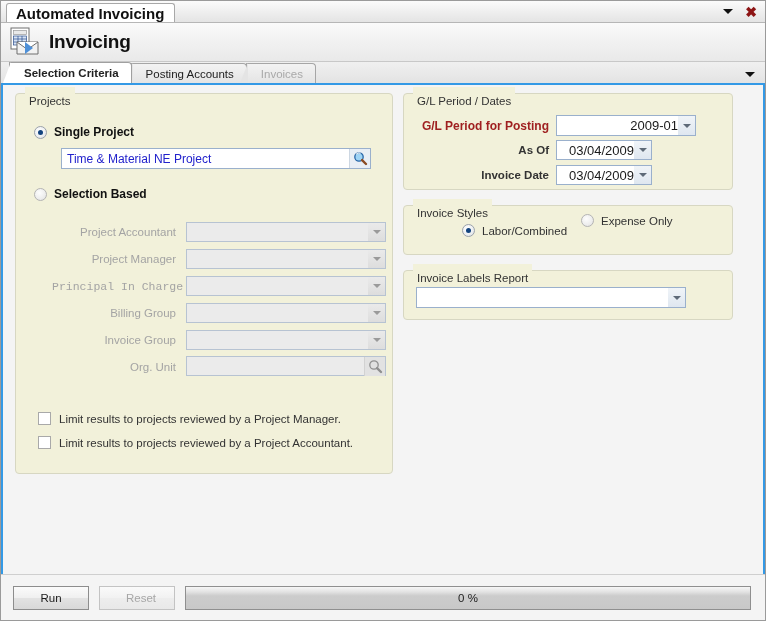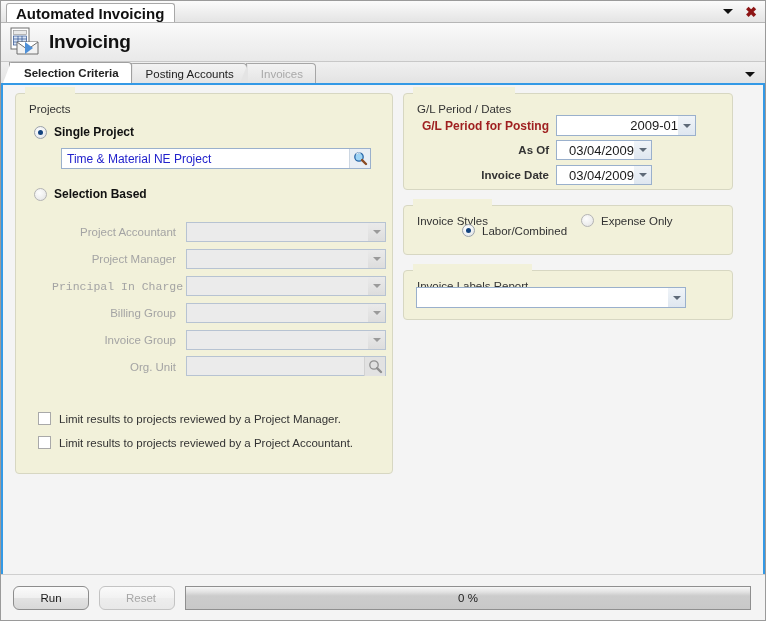--- a/index.html
+++ b/index.html
@@ -172,21 +172,21 @@
     background: #f2f1da;
     border: 1px solid #d7d7c2;
     border-radius: 4px;
     position: absolute;
     box-sizing: border-box;
   }
   .groupbox > .gb-title {
     position: absolute;
     left: 9px; top: -7px;
     background: #f2f1da;
-    padding: 16px 4px;
+    padding: 8px 4px;
     font-size: 11.5px;
     color: #333;
     white-space: nowrap;
   }
 
   
   .radio {
     width: 13px; height: 13px;
     border-radius: 50%;
     box-sizing: border-box;
@@ -343,21 +343,21 @@
     align-items: center;
     padding-left: 12px;
     gap: 10px;
     box-sizing: border-box;
   }
   .btn {
     height: 24px;
     min-width: 76px;
     box-sizing: border-box;
     border: 1px solid #8d8d8d;
-    border-radius: 6px;
+    border-radius: 0;
     background: linear-gradient(to bottom, #fbfbfb 0%, #f0f0f0 48%, #e2e2e2 52%, #d8d8d8 100%);
     font-size: 11.5px;
     color: #1a1a1a;
     display: flex;
     align-items: center;
     justify-content: center;
     cursor: pointer;
   }
   .btn.disabled {
     color: #a6a6a6;

